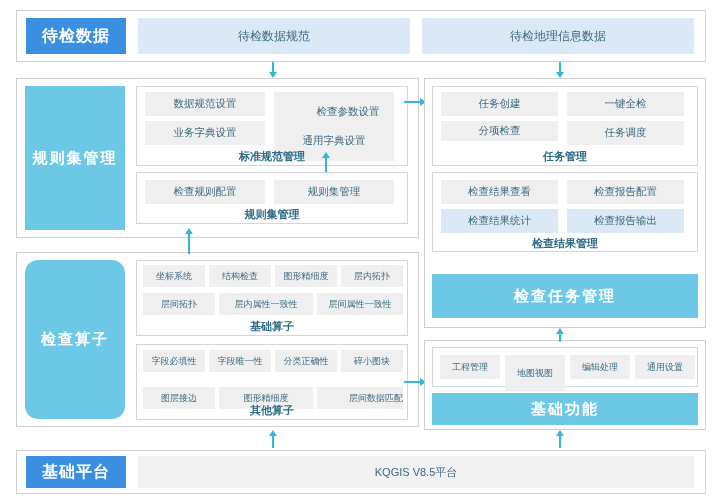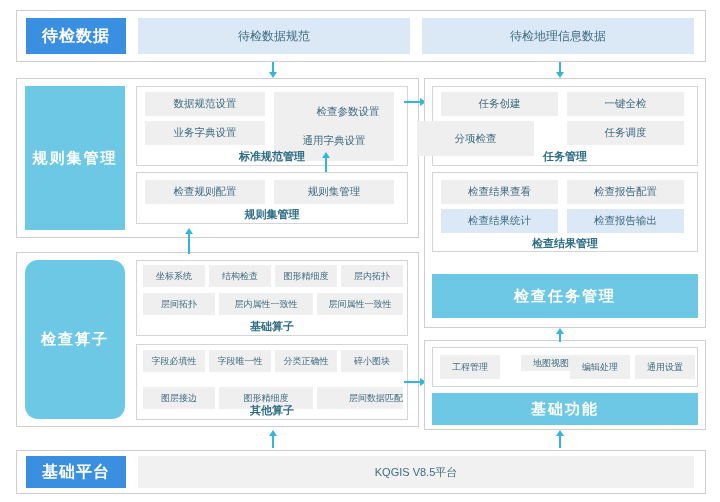--- a/index.html
+++ b/index.html
@@ -162,21 +162,21 @@
   <div class="arrow arr-right" style="left:404px;top:98px;width:22px;height:8px;">
     <div class="stem" style="width:17px;"></div>
       <div class="head"></div>
   </div>
 
   <div class="band" style="left:424px;top:78px;width:282px;height:250px;"></div>
 
   <div class="group" style="left:432px;top:86px;width:266px;height:80px;"></div>
   <div class="tile" style="left:441px;top:92px;width:117px;height:24px;">任务创建</div>
   <div class="tile" style="left:567px;top:92px;width:117px;height:24px;">一键全检</div>
-  <div class="tile" style="left:417px;top:121px;width:117px;height:35px;">分项检查</div>
+  <div class="tile" style="left:441px;top:121px;width:117px;height:20px;">分项检查</div>
   <div class="tile" style="left:567px;top:121px;width:117px;height:24px;text-align:right;">任务调度</div>
   <div class="group-title" style="left:432px;top:149px;width:266px;">任务管理</div>
 
   <div class="group" style="left:432px;top:172px;width:266px;height:80px;"></div>
   <div class="tile" style="left:441px;top:180px;width:117px;height:24px;">检查结果查看</div>
   <div class="tile" style="left:567px;top:180px;width:117px;height:24px;">检查报告配置</div>
   <div class="tile hl" style="left:441px;top:209px;width:117px;height:24px;">检查结果统计</div>
   <div class="tile hl" style="left:567px;top:209px;width:117px;height:24px;">检查报告输出</div>
   <div class="group-title" style="left:432px;top:236px;width:266px;">检查结果管理</div>
 
@@ -215,21 +215,21 @@
 
   <div class="arrow arr-right" style="left:404px;top:378px;width:22px;height:8px;">
     <div class="stem" style="width:17px;"></div>
       <div class="head"></div>
   </div>
 
   <div class="band" style="left:424px;top:340px;width:282px;height:90px;"></div>
 
   <div class="group" style="left:432px;top:347px;width:266px;height:40px;"></div>
   <div class="tile sm" style="left:440px;top:355px;width:60px;height:24px;">工程管理</div>
-  <div class="tile sm" style="left:505px;top:355px;width:60px;height:16px;margin-left:16px;">地图视图</div>
+  <div class="tile sm" style="left:505px;top:355px;width:60px;height:36px;">地图视图</div>
   <div class="tile sm" style="left:570px;top:355px;width:60px;height:24px;">编辑处理</div>
   <div class="tile sm" style="left:635px;top:355px;width:60px;height:24px;">通用设置</div>
 
   <div class="banner-cyan" style="left:432px;top:393px;width:266px;height:32px;">基础功能</div>
 
   <div class="arrow arr-up" style="left:556px;top:328px;width:8px;height:14px;">
     <div class="stem" style="height:10px;"></div>
       <div class="head"></div>
   </div>
 

